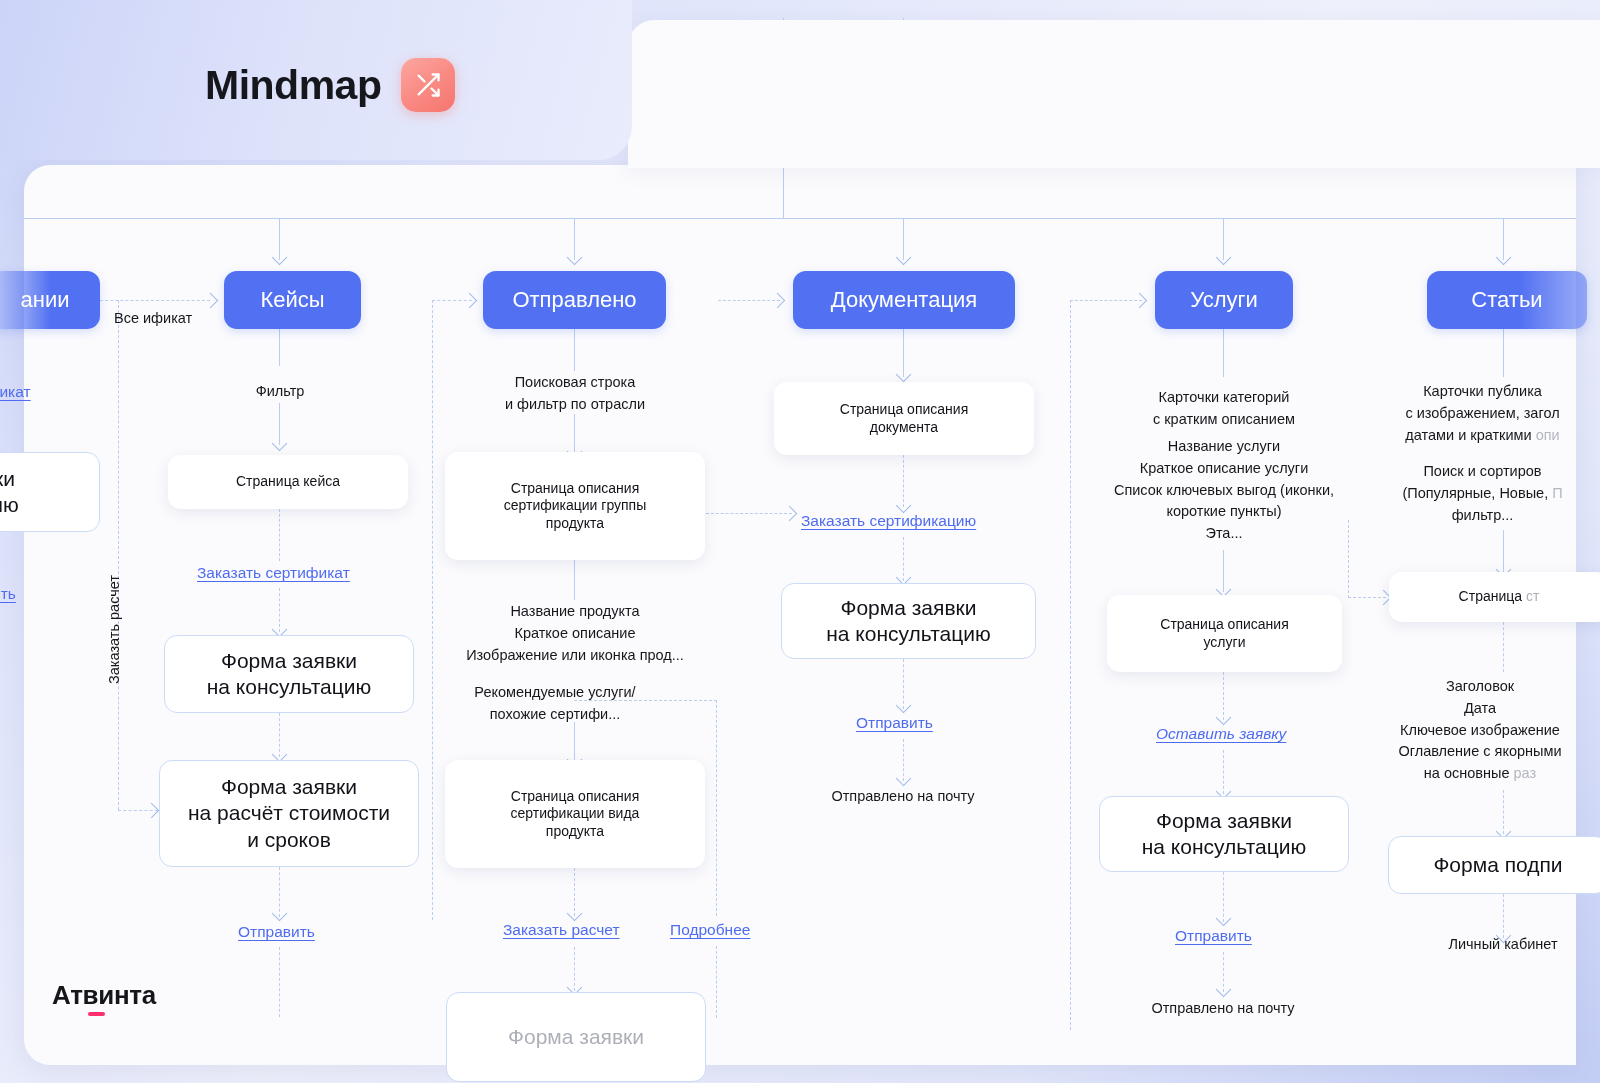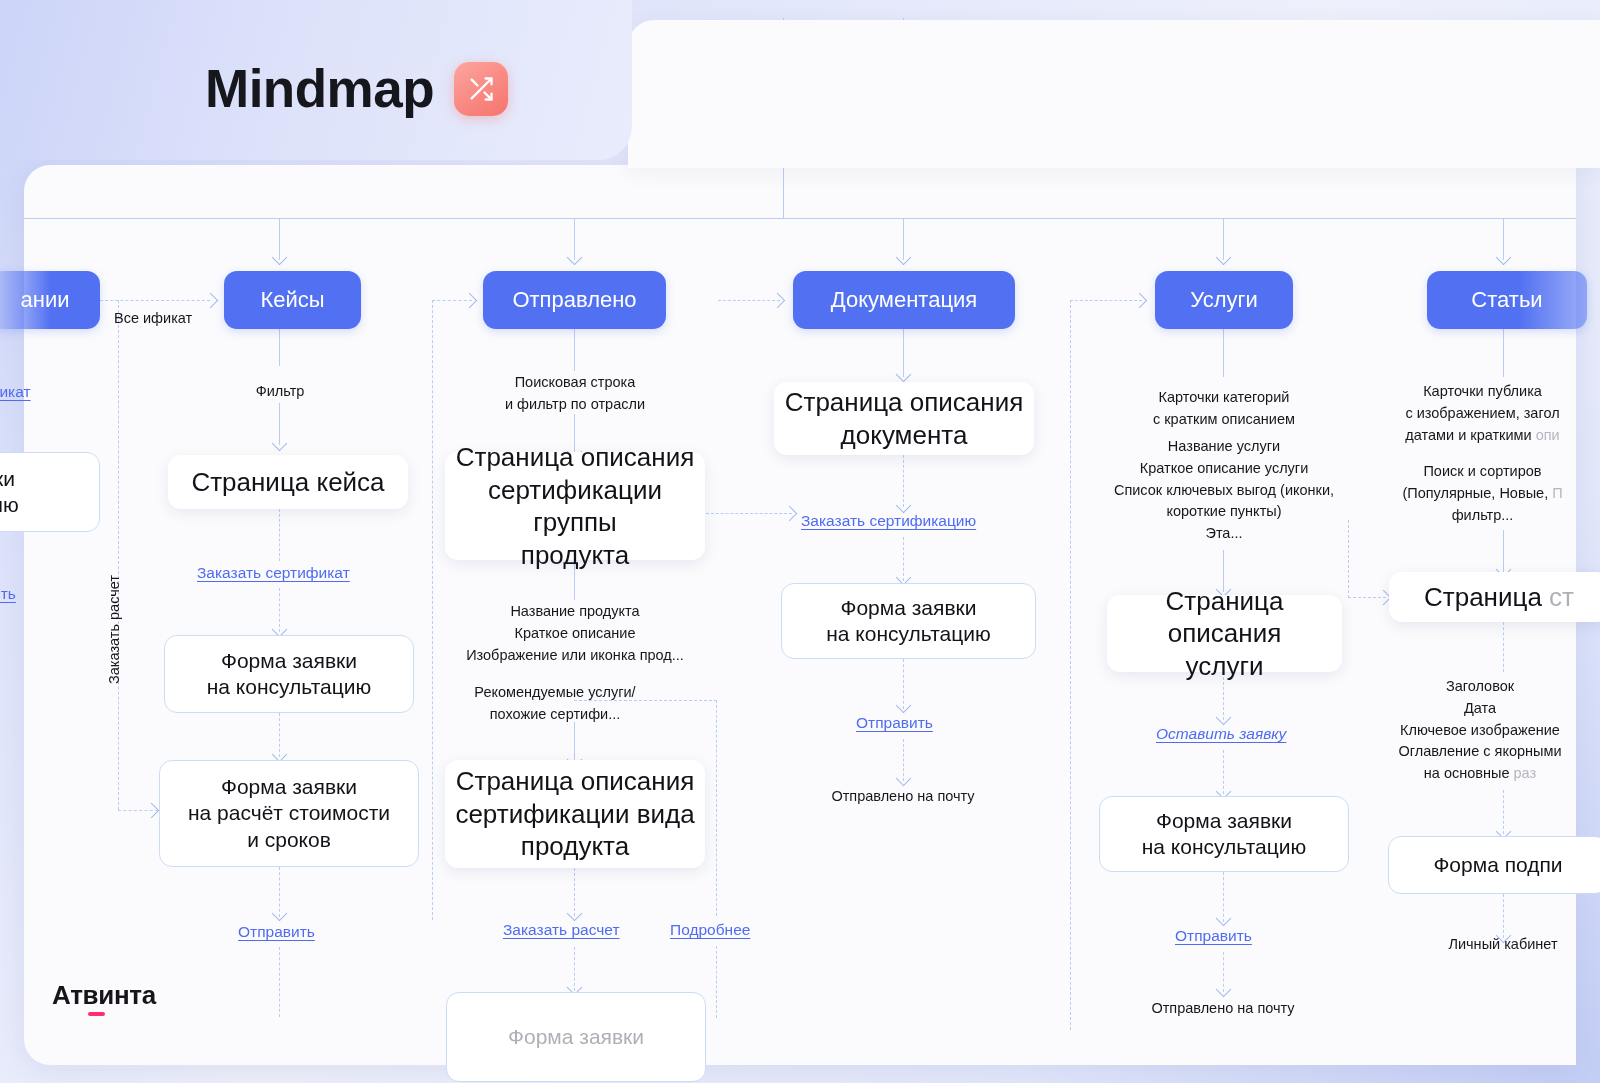--- a/index.html
+++ b/index.html
@@ -45,21 +45,21 @@
     z-index: 4;
   }
 
   
   .title-wrap {
     position: absolute; left: 205px; top: 58px;
     display: flex; align-items: center; gap: 20px;
     z-index: 8;
   }
   .title-text {
-    font-size: 53px; font-weight: 700; color: #16171c; letter-spacing: -.5px;
+    font-size: 41px; font-weight: 700; color: #16171c; letter-spacing: -.5px;
   }
   .shuffle-badge {
     width: 54px; height: 54px; border-radius: 15px;
     background: linear-gradient(145deg, #fca7a0 0%, #f98b84 50%, #f5756e 100%);
     display: flex; align-items: center; justify-content: center;
     box-shadow: 0 3px 12px rgba(245,117,110,.35);
   }
 
   
   .brand {
@@ -96,21 +96,21 @@
     background: #22c86e;
     color: #ffffff;
     border-radius: 12px;
     font-size: 23px; font-weight: 700;
     box-shadow: 0 3px 12px rgba(34,200,110,.26);
   }
   .node-white {
     background: #ffffff;
     color: #121319;
     border-radius: 13px;
-    font-size: 26px;
+    font-size: 14px;
     line-height: 1.25;
     box-shadow: 0 4px 14px rgba(60,70,140,.10);
   }
   .node-outline {
     background: #ffffff;
     color: #121319;
     border: 1.4px solid #ccdcf8;
     border-radius: 13px;
     font-size: 21px;
     line-height: 1.25;

